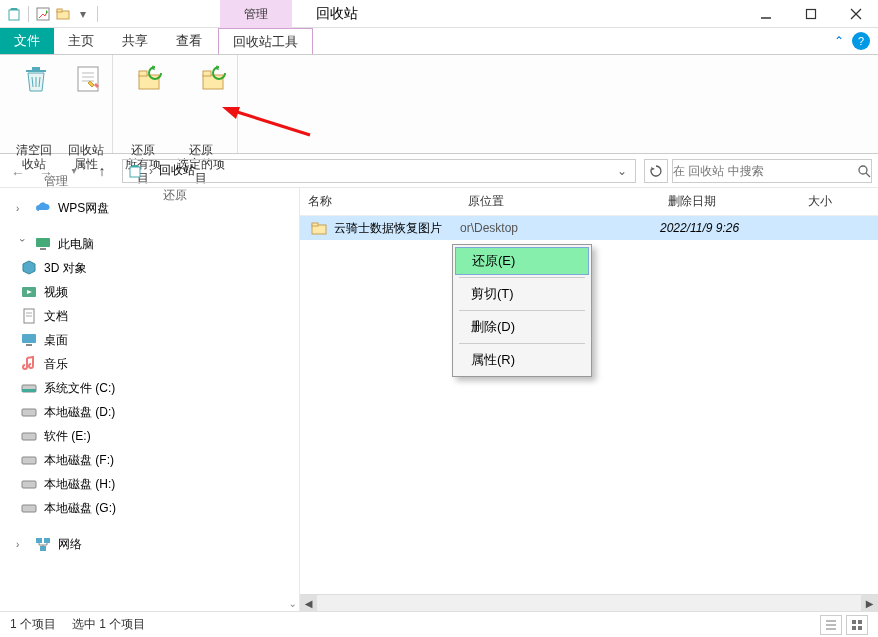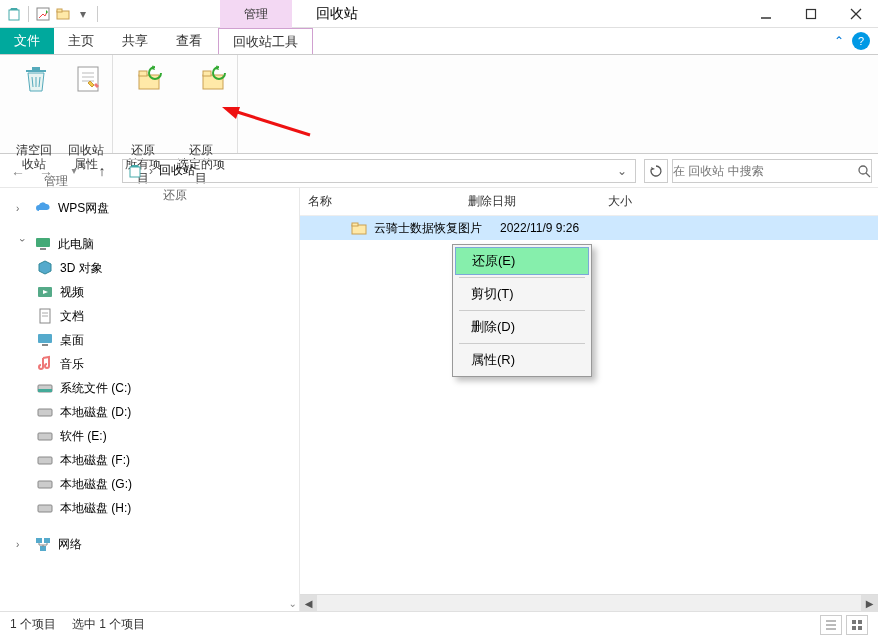--- a/index.html
+++ b/index.html
@@ -46,39 +46,39 @@
 .addrbar .addr-drop { color: #666; padding: 0 4px; }
 .refresh-btn { width: 24px; height: 24px; border: 1px solid #ccc; display: flex; align-items: center; justify-content: center; cursor: pointer; }
 .searchbar { width: 200px; height: 24px; border: 1px solid #ccc; display: flex; align-items: center; padding: 0 0; }
 .searchbar input { border: none; outline: none; flex: 1; font-size: 12px; color: #666; }
 .searchbar .s-icon { color: #666; }
 
 
 .content { display: flex; height: calc(637px - 28px - 26px - 100px - 34px - 26px); }
 .tree { width: 300px; border-right: 1px solid #e8e8e8; overflow-y: auto; padding: 8px 0; position: relative; }
 .tree-item { display: flex; align-items: center; height: 24px; padding-left: 16px; gap: 6px; cursor: pointer; }
-.tree-item.indent1 { padding-left: 36px; }
+.tree-item.indent1 { padding-left: 20px; }
 .tree-item .ti-icon { width: 18px; height: 18px; display: flex; align-items: center; justify-content: center; flex-shrink: 0; }
 .tree-item .ti-label { font-size: 12px; }
 .tree-item .chevron { width: 12px; color: #666; font-size: 10px; }
 .tree-spacer { height: 12px; }
 .tree-scroll-ind { position: absolute; right: 2px; bottom: 2px; color: #888; font-size: 10px; }
 
 .filepane { flex: 1; display: flex; flex-direction: column; position: relative; }
 .col-headers { height: 28px; display: flex; align-items: center; border-bottom: 1px solid #eee; color: #333; }
 .col-headers > div { padding: 0 8px; border-right: 1px solid transparent; }
 .col-name { width: 160px; }
 .col-orig { width: 200px; }
 .col-date { width: 140px; }
 .col-size { flex: 1; }
-.file-row { height: 24px; display: flex; align-items: center; background: #cde8ff; padding-left: 40px; }
+.file-row { height: 24px; display: flex; align-items: center; background: #cde8ff; }
 .file-row .fr-icon { width: 18px; height: 18px; margin: 0 6px 0 10px; }
 .file-row .fr-name { width: 126px; overflow: hidden; white-space: nowrap; }
 .file-row .fr-orig { width: 200px; overflow: hidden; white-space: nowrap; color: #555; }
-.file-row .fr-date { width: 140px; }
+.file-row .fr-date { width: 140px; font-style: italic; }
 .file-scroll { position: absolute; bottom: 0; left: 0; right: 0; height: 17px; background: #f0f0f0; border-top: 1px solid #ddd; display: flex; align-items: center; }
 .scroll-arrow { width: 17px; height: 17px; display: flex; align-items: center; justify-content: center; background: #e0e0e0; font-size: 10px; color: #555; }
 .scroll-thumb { flex: 1; height: 17px; }
 
 
 .context-menu { position: absolute; left: 452px; top: 244px; width: 140px; background: #f5f5f5; border: 1px solid #999; box-shadow: 4px 4px 6px rgba(0,0,0,0.25); z-index: 10; padding: 2px; }
 .cm-item { height: 28px; display: flex; align-items: center; padding: 0 16px; font-size: 13px; }
 .cm-item.selected { background: #86efac; border: 1px solid #7da7d9; }
 .cm-sep { height: 1px; background: #ccc; margin: 2px 4px; }
 
@@ -357,60 +357,62 @@
           </svg>
         </span>
       <span class="ti-label">本地磁盘 (F:)</span>
     </div>
     <div class="tree-item indent1">
       <span class="ti-icon">
           <svg width="18" height="18" viewBox="0 0 18 18">
             <rect x="2" y="6" width="14" height="7" fill="#ccc" stroke="#888" rx="1"></rect>
           </svg>
         </span>
+      <span class="ti-label">本地磁盘 (H:)</span>
+    </div>
+    <div class="tree-item indent1">
+      <span class="ti-icon">
+          <svg width="18" height="18" viewBox="0 0 18 18">
+            <rect x="2" y="6" width="14" height="7" fill="#ccc" stroke="#888" rx="1"></rect>
+          </svg>
+        </span>
       <span class="ti-label">本地磁盘 (G:)</span>
-    </div>
-    <div class="tree-item indent1">
-      <span class="ti-icon">
-          <svg width="18" height="18" viewBox="0 0 18 18">
-            <rect x="2" y="6" width="14" height="7" fill="#ccc" stroke="#888" rx="1"></rect>
-          </svg>
-        </span>
-      <span class="ti-label">本地磁盘 (H:)</span>
     </div>
     <div class="tree-spacer"></div>
     <div class="tree-item">
       <span class="chevron">›</span>
       <span class="ti-icon">
           <svg width="18" height="18" viewBox="0 0 18 18">
             <rect x="2" y="3" width="6" height="5" fill="#5ac"></rect>
             <rect x="10" y="3" width="6" height="5" fill="#5ac"></rect>
             <rect x="6" y="11" width="6" height="5" fill="#5ac"></rect>
             <path d="M5 8v2h8V8M9 10v2" stroke="#888" fill="none"></path>
           </svg>
         </span>
       <span class="ti-label">网络</span>
     </div>
     <span class="tree-scroll-ind">⌄</span>
   </div>
 
   <div class="filepane">
     <div class="col-headers">
       <div class="col-name">名称</div>
+      <div class="col-orig">原位置</div>
       <div class="col-date">删除日期</div>
       <div class="col-size">大小</div>
     </div>
     <div class="file-row">
       <span class="fr-icon">
         <svg width="18" height="18" viewBox="0 0 18 18">
             <rect x="2" y="6" width="14" height="9" fill="#ffe9a8" stroke="#caa052"></rect>
             <rect x="2" y="4" width="6" height="3" fill="#ffe9a8" stroke="#caa052"></rect>
           </svg>
       </span>
       <span class="fr-name">云骑士数据恢复图片</span>
+      <span class="fr-orig"><span>or\</span><span>Desktop</span></span>
       <span class="fr-date">2022/11/9 9:26</span>
     </div>
 
     <div class="file-scroll">
       <div class="scroll-arrow">◀</div>
       <div class="scroll-thumb"></div>
       <div class="scroll-arrow">▶</div>
     </div>
   </div>
 </div>

